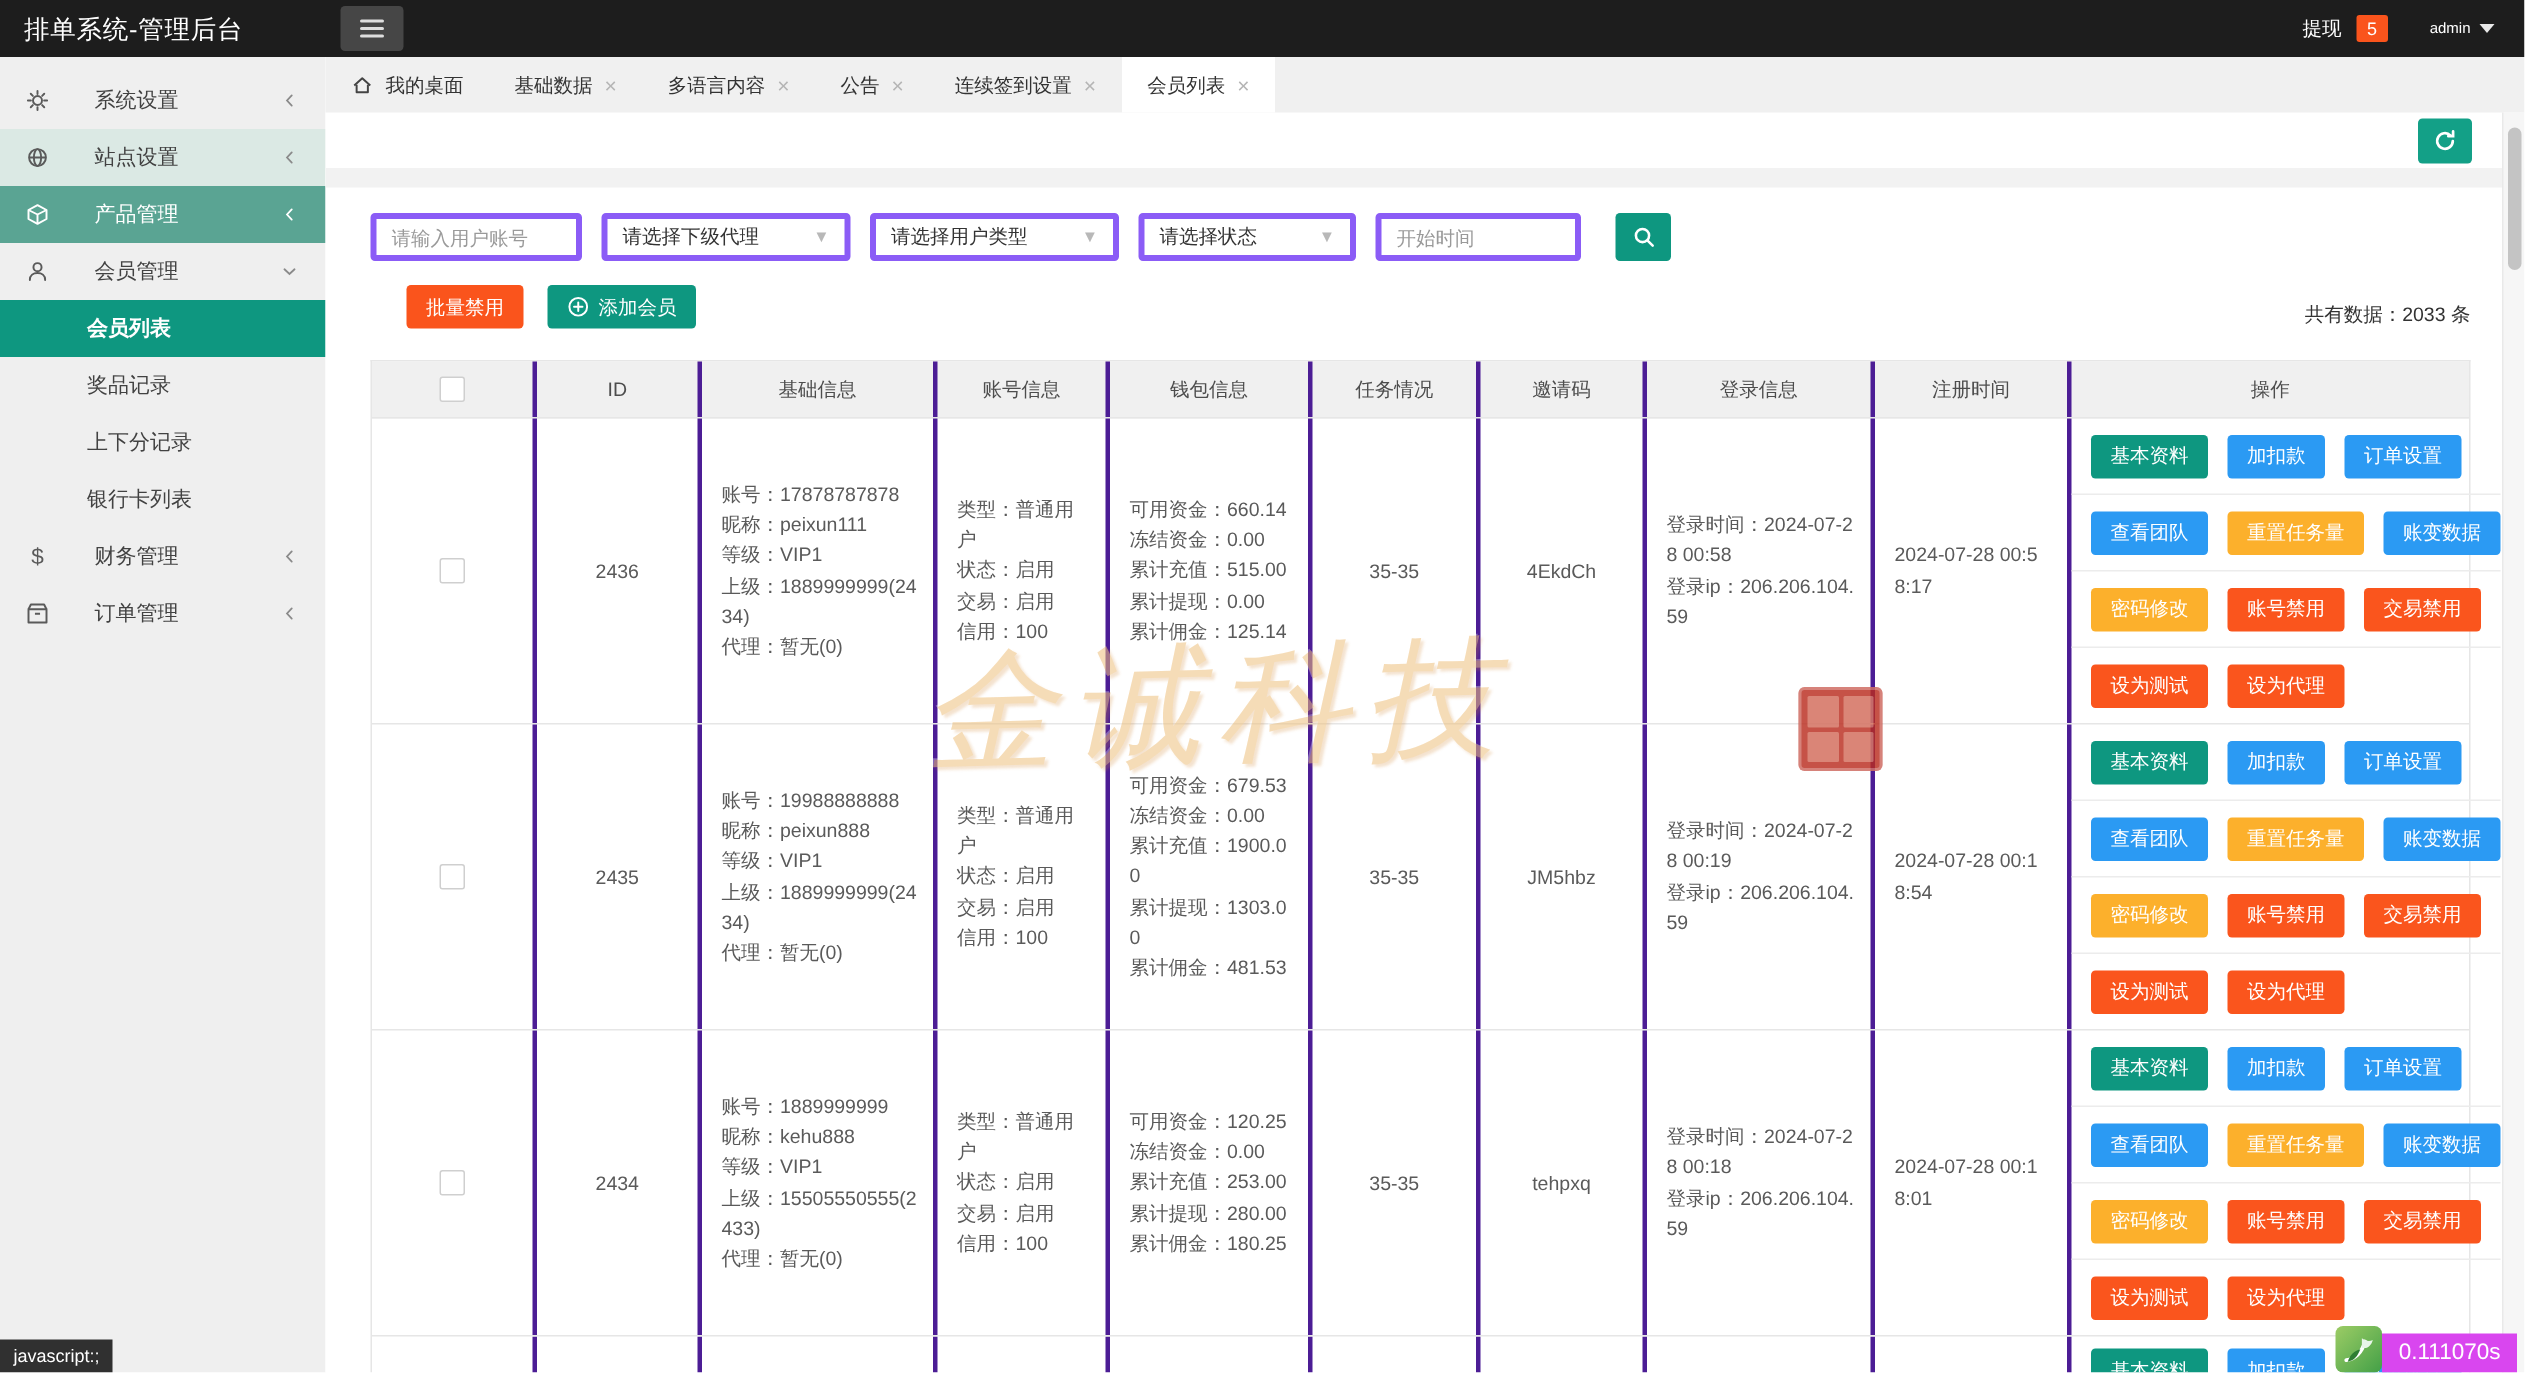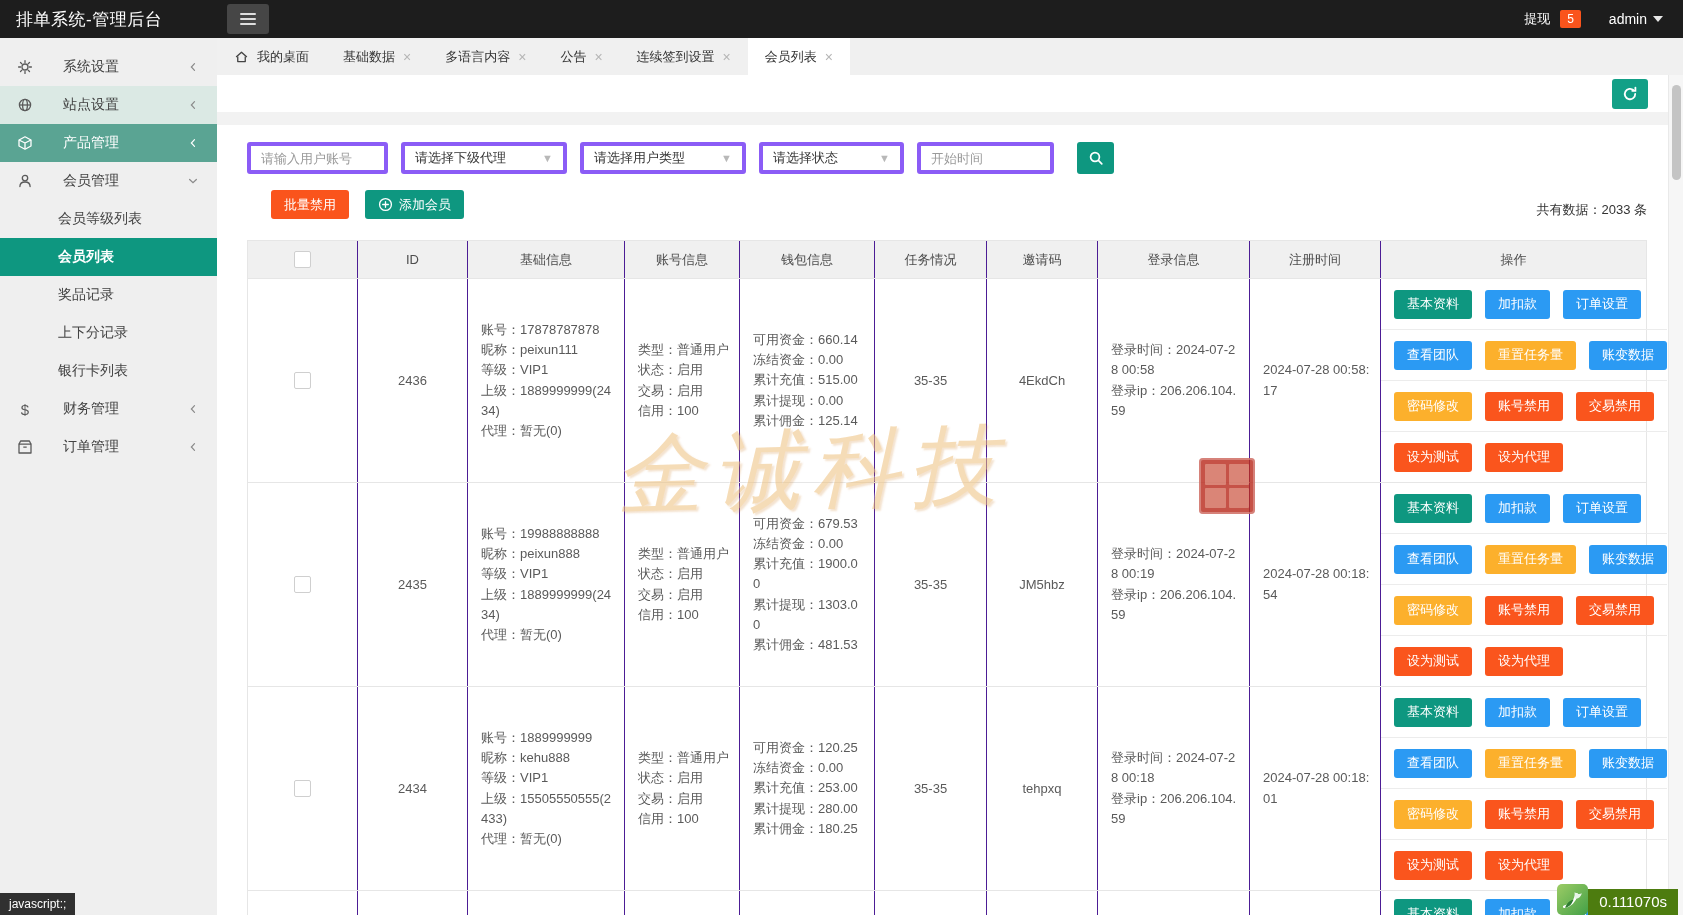--- a/index.html
+++ b/index.html
@@ -9,21 +9,21 @@
   
   .topbar { height:38px; background:#1d1d1d; display:flex; align-items:center; color:#fff; }
   .topbar .brand { width:217px; padding-left:16px; font-size:17px; font-weight:normal; letter-spacing:.5px; }
   .hamburger { width:42px; height:30px; background:#464646; border:none; border-radius:3px; margin-left:10px;
                display:flex; align-items:center; justify-content:center; cursor:pointer; }
   .hamburger .bars { width:16px; }
   .hamburger .bars i { display:block; height:2px; background:#dedede; margin:3px 0; border-radius:1px; }
   .topbar .spacer { flex:1; }
   .topbar-right { display:flex; align-items:center; gap:10px; padding-right:20px; font-size:13px; }
   .withdraw-badge { background:#fa541c; color:#fff; font-size:12px; padding:2px 7px; border-radius:2px; }
-  .admin-box { display:flex; align-items:center; gap:6px; margin-left:18px; font-size:14px; cursor:pointer; }
+  .admin-box { display:flex; align-items:center; gap:6px; margin-left:18px; font-size:10px; cursor:pointer; }
   .caret-down { width:0; height:0; border-left:5px solid transparent; border-right:5px solid transparent; border-top:6px solid #e8e8e8; }
 
   
   .layout { display:flex; height:877px; }
   .sidebar { width:217px; background:#efefef; flex:none; padding-top:10px; }
   .menu-item { height:38px; display:flex; align-items:center; padding:0 18px 0 17px; font-size:14px; color:#424242; cursor:pointer;gap:16px; }
   .menu-item .mi-icon { width:16px; height:16px; margin-right:14px; color:#5a5a5a; display:flex; align-items:center; justify-content:center; }
   .menu-item .mi-label { flex:1; }
   .menu-item .mi-chev { color:#8a8a8a; display:flex; }
   .menu-item.tinted { background:#dbe9e4; }
@@ -59,21 +59,21 @@
 
   .list-toolbar { display:flex; align-items:flex-end; margin:16px 36px 0 30px; }
   .btn { border:none; border-radius:3px; color:#fff; font-size:13px; font-family:inherit; cursor:pointer; }
   .btn-batch { background:#fa541c; height:29px; padding:0 13px;margin-left:24px; }
   .btn-add { background:#0e9780; height:29px; padding:0 13px; margin-left:16px; display:flex; align-items:center; gap:6px; }
   .total-info { flex:1; text-align:right; font-size:13px; color:#333; }
 
   
   .table { margin:21px 36px 0 30px; width:1400px; border:1px solid #e6e6e6; border-bottom:none; font-size:13px; color:#5a5a5a; }
   .tr { display:grid; grid-template-columns:110px 110px 157px 115px 135px 112px 111px 152px 131px auto; border-bottom:1px solid #e6e6e6; }
-  .tr > div { border-right:1px solid #4c1d95; display:flex; flex-direction:column; justify-content:center; }
+  .tr > div { border-right:3px solid #4c1d95; display:flex; flex-direction:column; justify-content:center; }
   .tr > div:last-child { border-right:none; }
   .thead { height:38px; background:#f0f0f0; color:#4d4d4d; }
   .thead > div { justify-content:center; }
   .th-c { display:flex; align-items:center; }
   .cell-center { align-items:center; text-align:center; }
   .cell-left { padding:0 10px 0 13px; }
   .cell-left div, .cell-wrap { word-break:break-all; line-height:1.55; }
   .checkbox { width:17px; height:17px; border:1px solid #cfcfcf; border-radius:2px; background:#fff; cursor:pointer; }
   .row { height:204px; }
   .actions-cell { padding:0 !important; justify-content:flex-start !important; }
@@ -96,21 +96,21 @@
 
   
   .vscroll { position:absolute; top:37px; right:0; bottom:0; width:15px; background:#f6f6f6; border-left:1px solid #e9e9e9; }
   .vscroll .thumb { position:absolute; top:10px; left:3px; width:9px; height:95px; background:#c4c4c4; border-radius:5px; cursor:pointer; }
 
   
   .status-left { position:absolute; left:0; bottom:0; background:#303030; color:#fff; font-size:12px; padding:4px 9px; z-index:20; }
   .timer-wrap { position:absolute; right:5px; bottom:0; display:flex; align-items:flex-end; z-index:20; }
   .eco-icon { width:31px; height:31px; border-radius:5px; background:linear-gradient(135deg,#9ccc65,#43a047); position:relative; overflow:hidden; }
   .eco-icon svg { position:absolute; left:3px; top:3px; }
-  .timer-badge { background:#4d7c0f; color:#fff; font-size:15px; padding:4px 11px 5px; }
+  .timer-badge { background:#d946ef; color:#fff; font-size:15px; padding:4px 11px 5px; }
 </style>
 </head>
 <body>
 
 <div class="topbar">
   <div class="brand">排单系统-管理后台</div>
   <button class="hamburger">
     <span class="bars">
         <i></i>
         <i></i>
@@ -181,21 +181,20 @@
             <path d="M2.9 13.6c0-2.9 2.3-4.6 5.1-4.6s5.1 1.7 5.1 4.6"></path>
           </svg>
         </span>
         <span class="mi-label">会员管理</span>
         <span class="mi-chev">
           <svg width="12" height="12" viewBox="0 0 16 16" fill="none" stroke="currentColor" stroke-width="1.6" stroke-linecap="round">
             <polyline points="3.5 6 8 10.2 12.5 6"></polyline>
           </svg>
         </span>
       </div>
-      <div class="sub-item">会员等级列表</div>
       <div class="sub-item active">会员列表</div>
       <div class="sub-item">奖品记录</div>
       <div class="sub-item">上下分记录</div>
       <div class="sub-item">银行卡列表</div>
       <div class="menu-item">
         <span class="mi-icon">
           <span style="font-size:15px;line-height:1;">$</span>
         </span>
         <span class="mi-label">财务管理</span>
         <span class="mi-chev">

